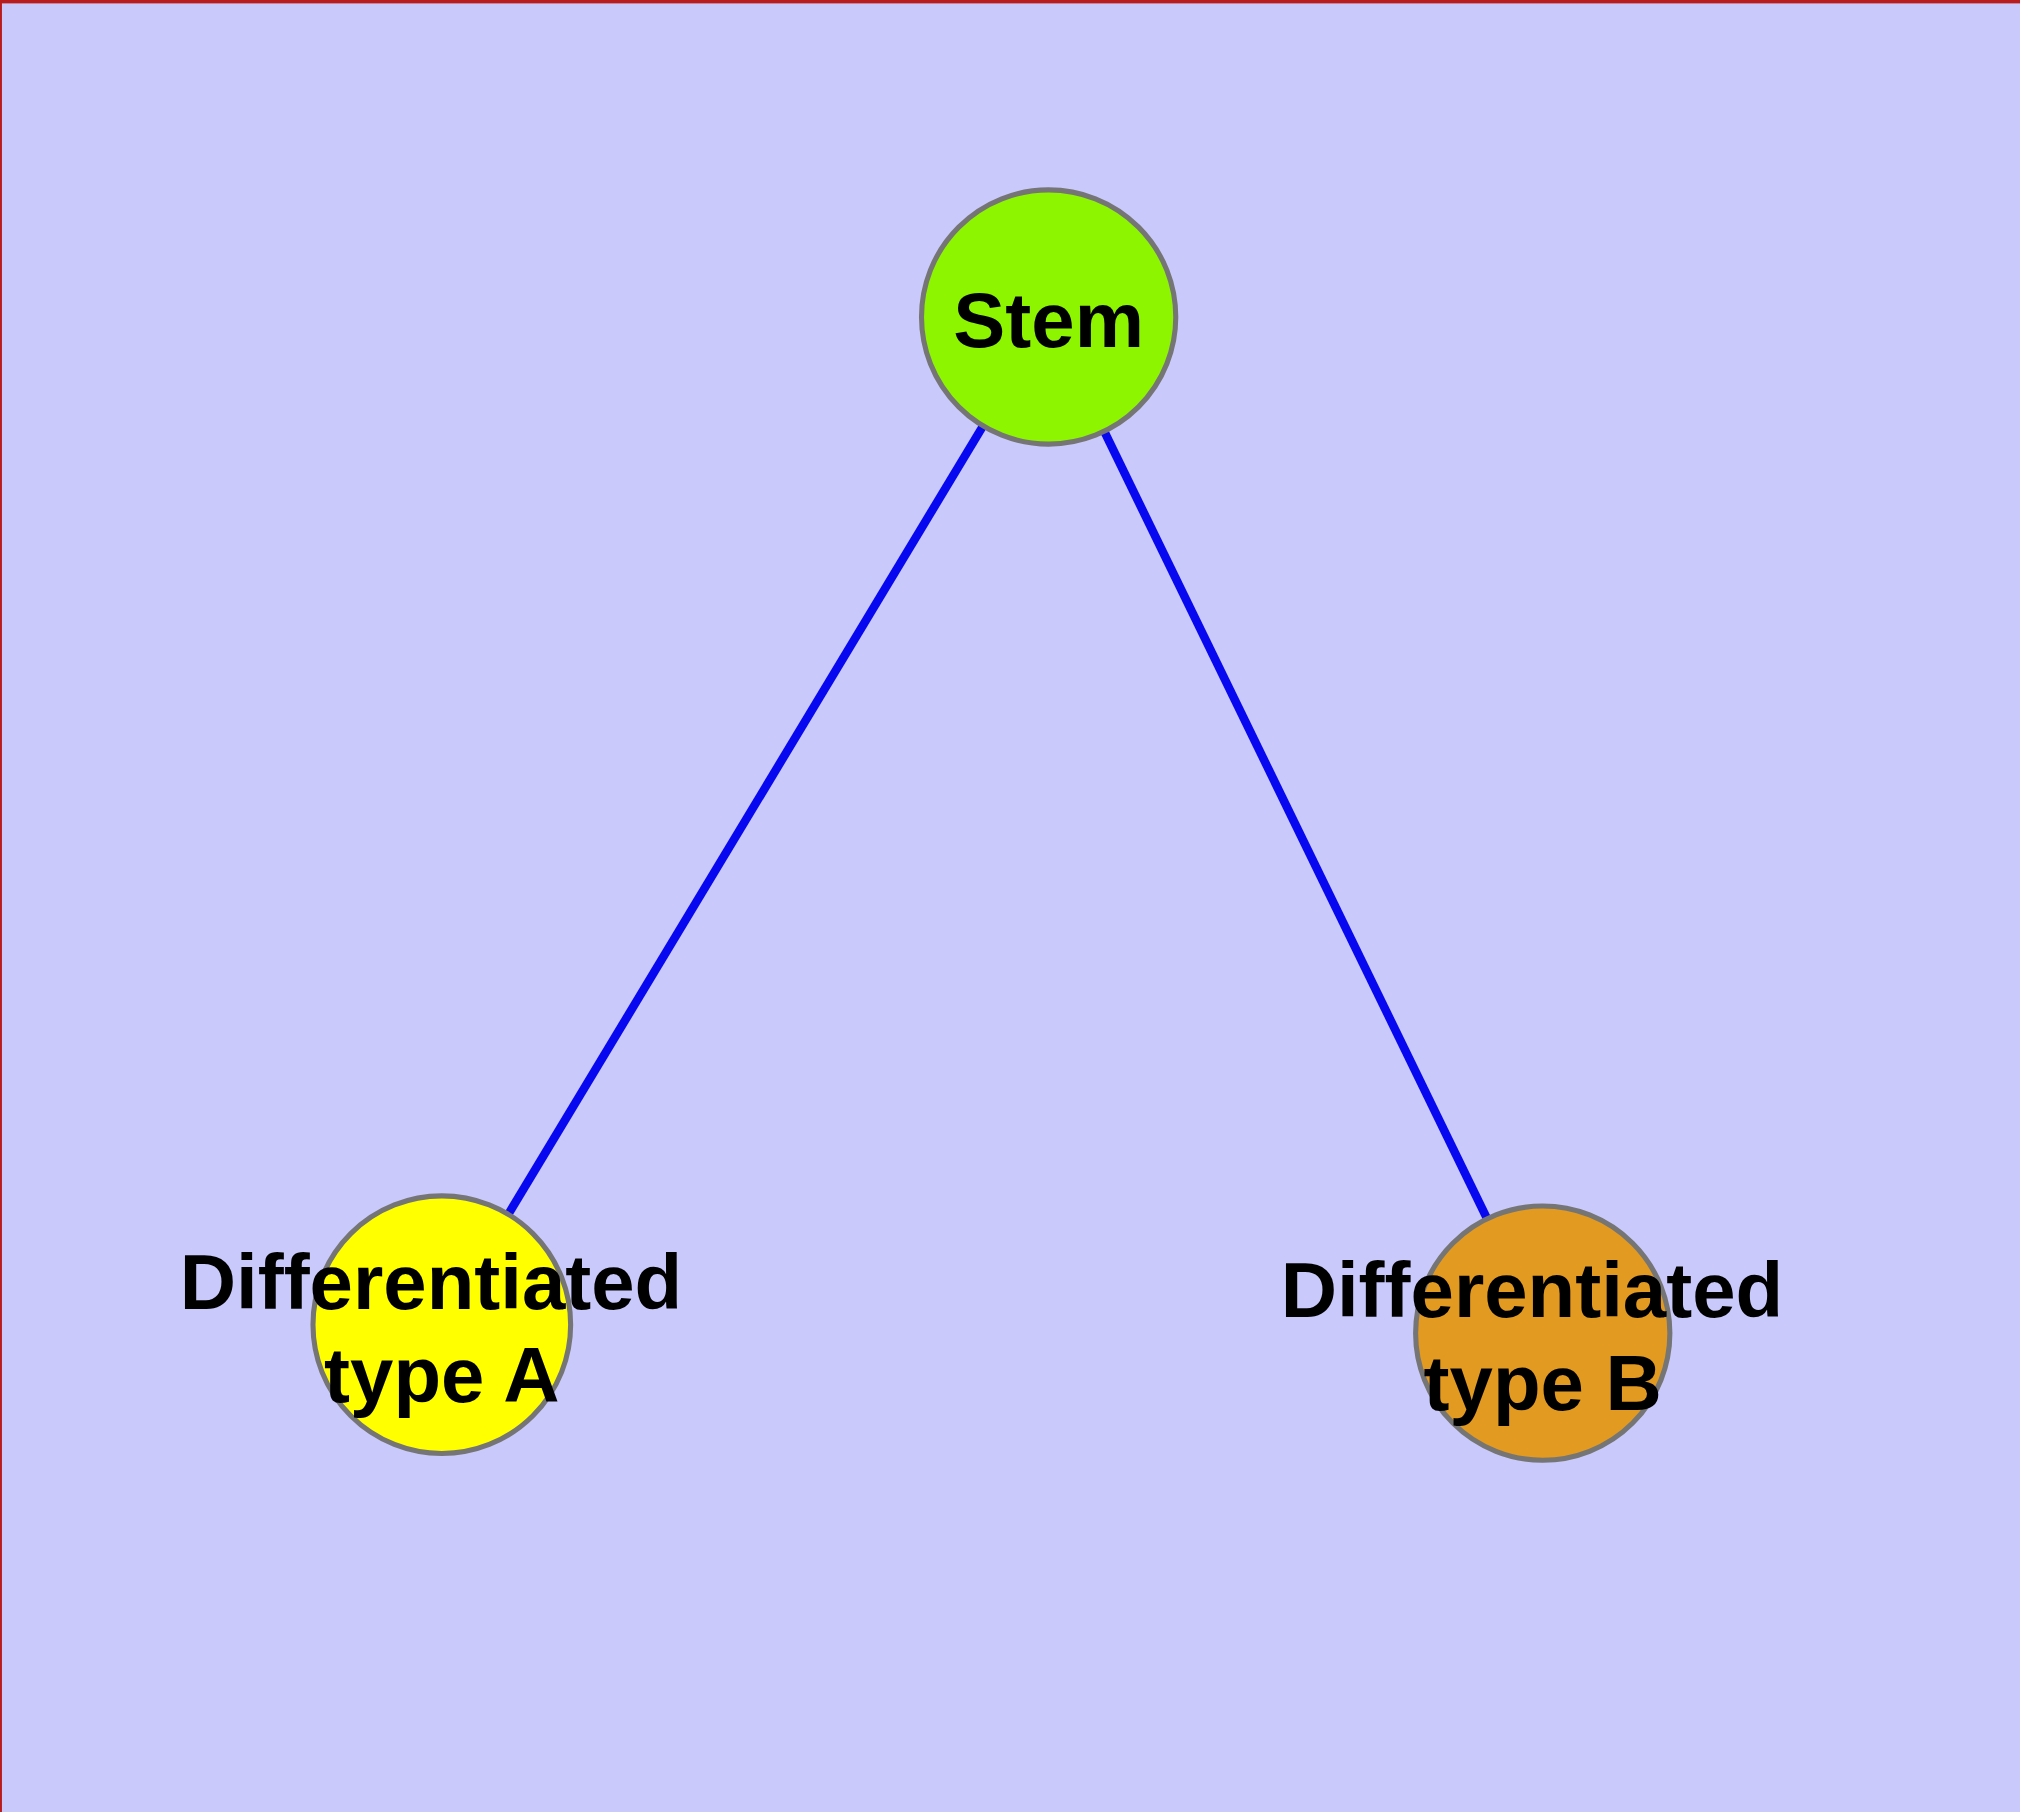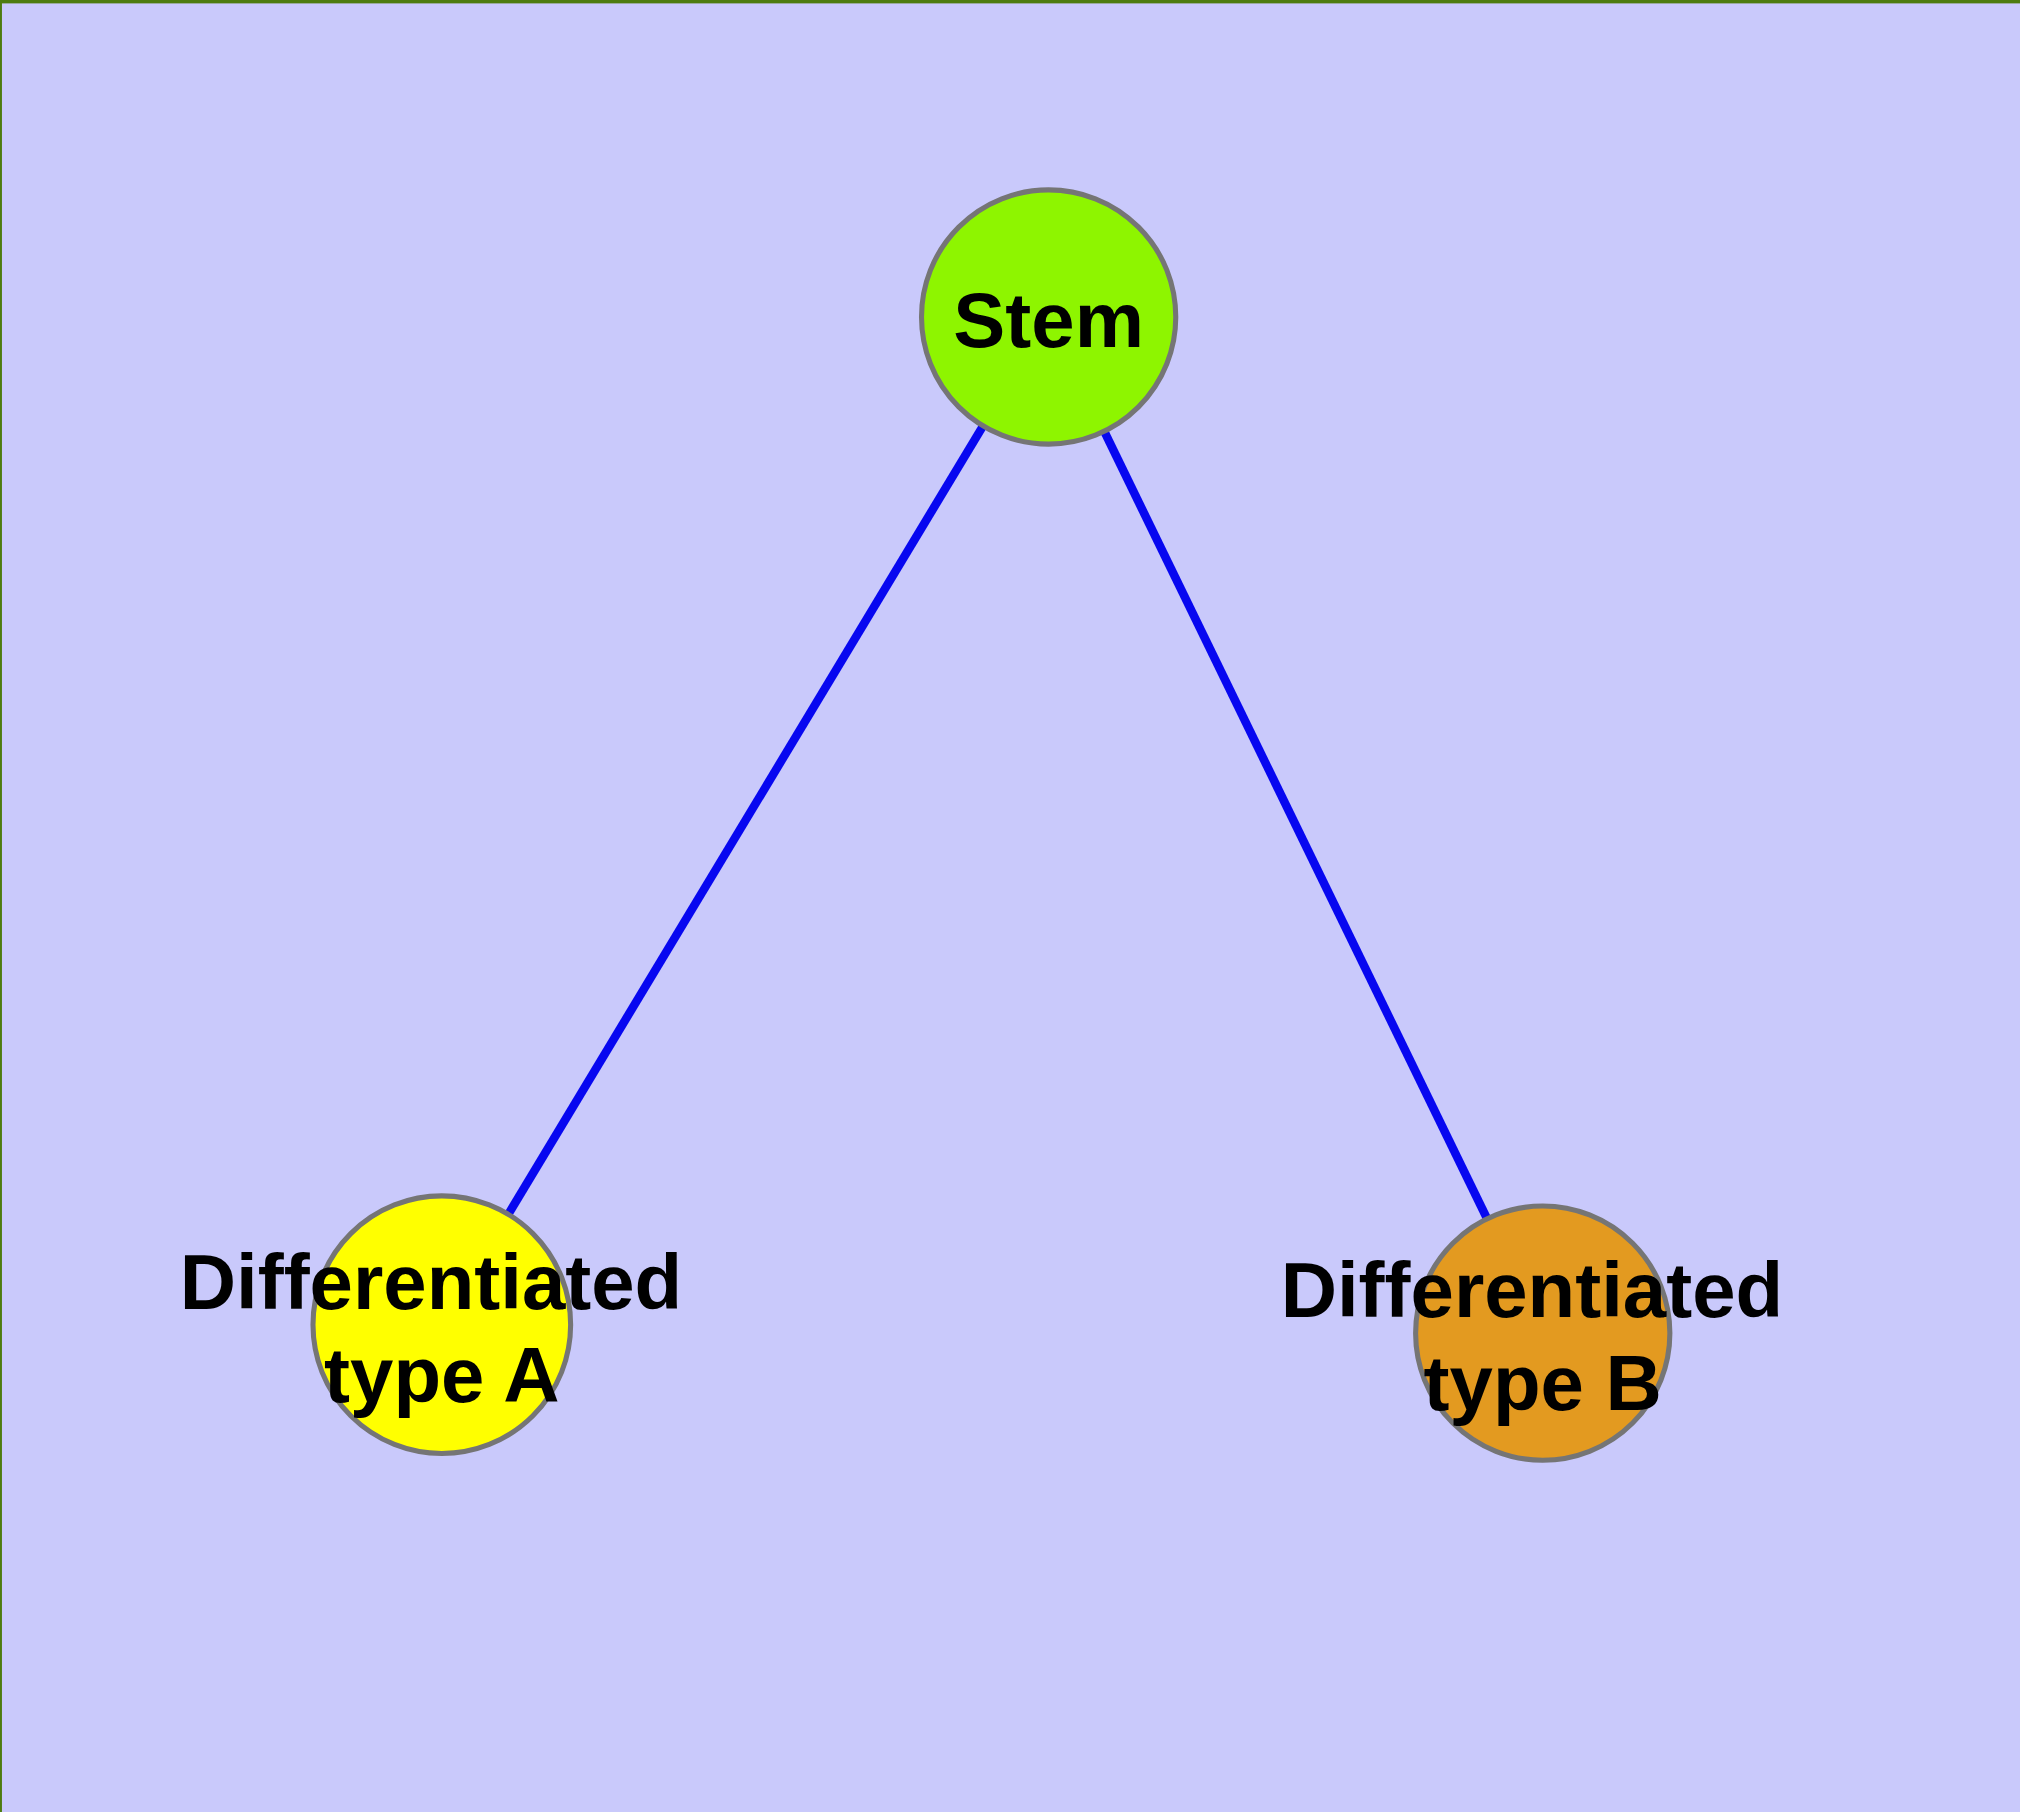--- a/index.html
+++ b/index.html
@@ -4,21 +4,21 @@
 <style>
   html, body {
     margin: 0;
     padding: 0;
     background: #ffffff;
   }
   .canvas {
     position: relative;
     width: 2021px;
     height: 1812px;
-    background: #4d7c0f;
+    background: #b91c1c;
     overflow: hidden;
   }
   svg {
     display: block;
   }
   .node-label {
     font-family: "Liberation Sans", sans-serif;
     font-weight: bold;
     font-size: 92px;
     fill: #000000;

